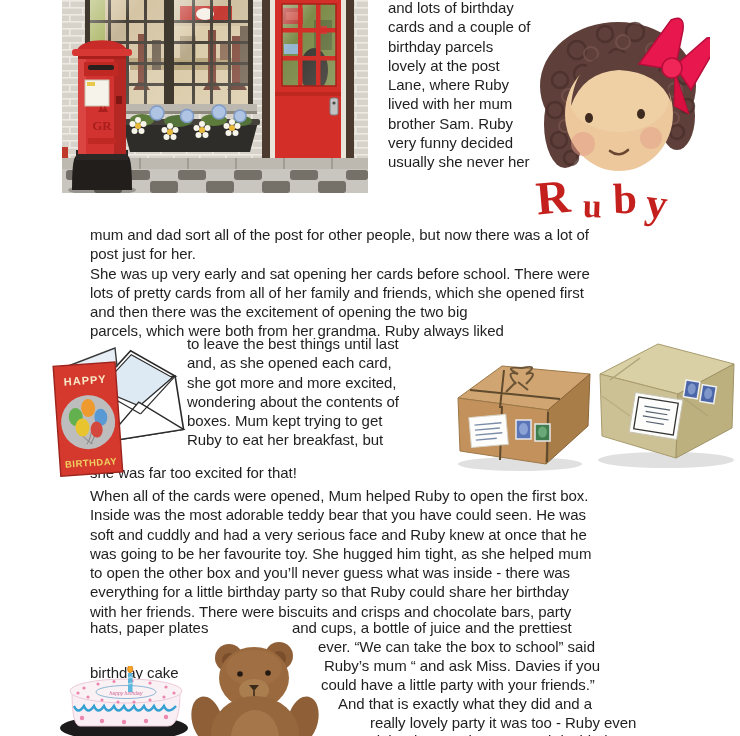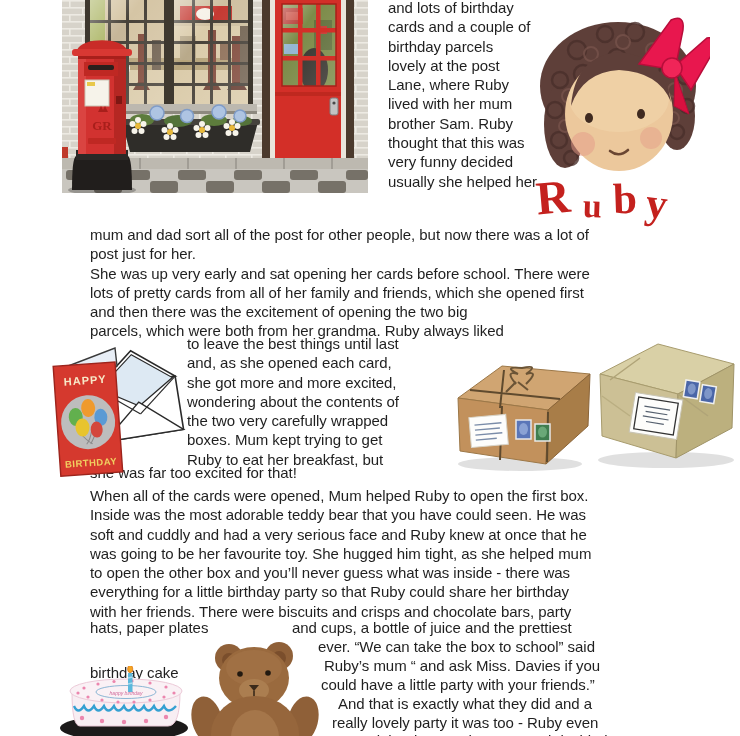--- a/index.html
+++ b/index.html
@@ -315,59 +315,57 @@
   </div>
 
   <div class="tb" style="left:388px;top:-2px">
       <div class="tline">and lots of birthday</div>
       <div class="tline">cards and a couple of</div>
       <div class="tline">birthday parcels</div>
       <div class="tline">lovely at the post</div>
       <div class="tline">Lane, where Ruby</div>
       <div class="tline">lived with her mum</div>
       <div class="tline">brother Sam. Ruby</div>
-      <div class="tline">thought that this was</div>
       <div class="tline">very funny decided</div>
-      <div class="tline">usually she helped her</div>
+      <div class="tline">usually she never her</div>
     </div>
   <div class="tb" style="left:90px;top:225px">
       <div class="tline">mum and dad sort all of the post for other people, but now there was a lot of</div>
       <div class="tline">post just for her.</div>
       <div class="tline">She was up very early and sat opening her cards before school. There were</div>
       <div class="tline">lots of pretty cards from all of her family and friends, which she opened first</div>
       <div class="tline">and then there was the excitement of opening the two big</div>
       <div class="tline">parcels, which were both from her grandma. Ruby always liked</div>
     </div>
   <div class="tb" style="left:187px;top:334px">
       <div class="tline">to leave the best things until last</div>
       <div class="tline">and, as she opened each card,</div>
       <div class="tline">she got more and more excited,</div>
       <div class="tline">wondering about the contents of</div>
-      <div class="tline">the two very carefully wrapped</div>
       <div class="tline">boxes. Mum kept trying to get</div>
       <div class="tline">Ruby to eat her breakfast, but</div>
     </div>
   <div class="abs-line" style="left:90px;top:463px">she was far too excited for that!</div>
   <div class="tb" style="left:90px;top:486px">
       <div class="tline">When all of the cards were opened, Mum helped Ruby to open the first box.</div>
       <div class="tline">Inside was the most adorable teddy bear that you have could seen. He was</div>
       <div class="tline">soft and cuddly and had a very serious face and Ruby knew at once that he</div>
       <div class="tline">was going to be her favourite toy. She hugged him tight, as she helped mum</div>
       <div class="tline">to open the other box and you’ll never guess what was inside - there was</div>
       <div class="tline">everything for a little birthday party so that Ruby could share her birthday</div>
       <div class="tline">with her friends. There were biscuits and crisps and chocolate bars, party</div>
     </div>
   <div class="abs-line" style="left:90px;top:618px">hats, paper plates</div>
   <div class="abs-line" style="left:292px;top:618px">and cups, a bottle of juice and the prettiest</div>
   <div class="abs-line" style="left:90px;top:663px">birthday cake</div>
   <div class="abs-line" style="left:318px;top:637px">ever. “We can take the box to school” said</div>
   <div class="abs-line" style="left:324px;top:656px">Ruby’s mum “ and ask Miss. Davies if you</div>
   <div class="abs-line" style="left:321px;top:675px">could have a little party with your friends.”</div>
   <div class="abs-line" style="left:338px;top:694px">And that is exactly what they did and a</div>
-  <div class="abs-line" style="left:332px;top:713px">really lovely party it was too - Ruby even</div>
+  <div class="abs-line" style="left:370px;top:713px">really lovely party it was too - Ruby even</div>
   <div class="abs-line" style="left:356px;top:731px">took her bear to the party and decided to</div>
 
   <svg class="illus" style="left:45px;top:340px" width="145" height="142" viewBox="0 0 145 142">
     <g transform="rotate(-9 95 70)">
       <polygon points="55,42 135,42 135,96 55,96" fill="#ffffff" stroke="#2a2a2a" stroke-width="1.6"></polygon>
       <polygon points="55,42 95,10 135,42" fill="#ffffff" stroke="#2a2a2a" stroke-width="1.6"></polygon>
       <polygon points="58,43 95,14 132,43 95,66" fill="#dde9f3" stroke="#2a2a2a" stroke-width="1.2"></polygon>
       <polygon points="55,96 95,62 135,96" fill="#ffffff" stroke="#2a2a2a" stroke-width="1.4"></polygon>
       <line x1="55" y1="42" x2="95" y2="74" stroke="#2a2a2a" stroke-width="1.2"></line>
       <line x1="135" y1="42" x2="95" y2="74" stroke="#2a2a2a" stroke-width="1.2"></line>

